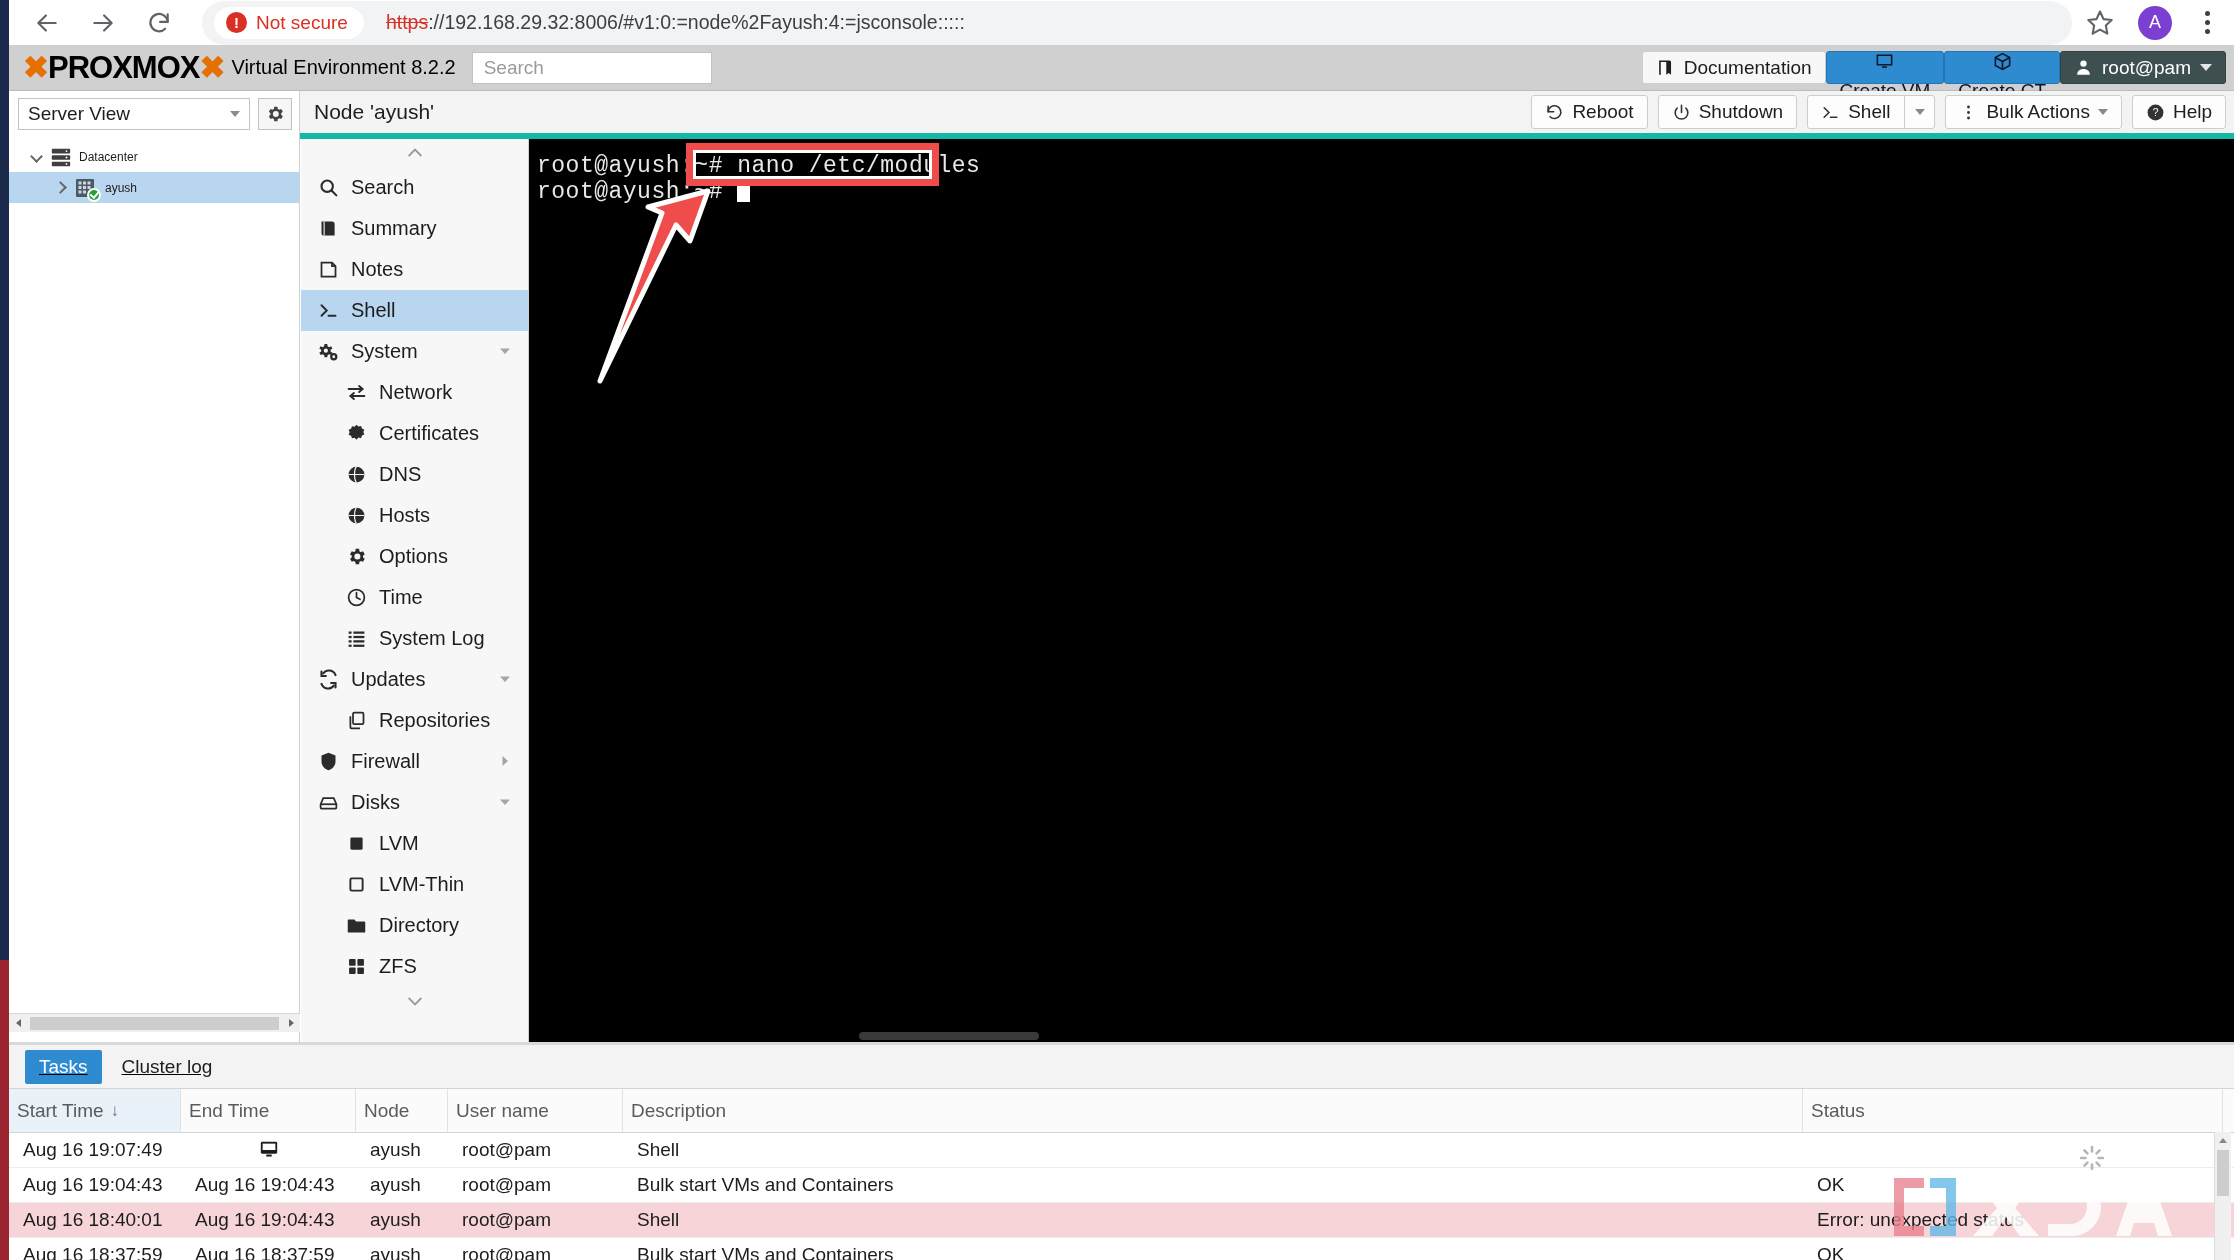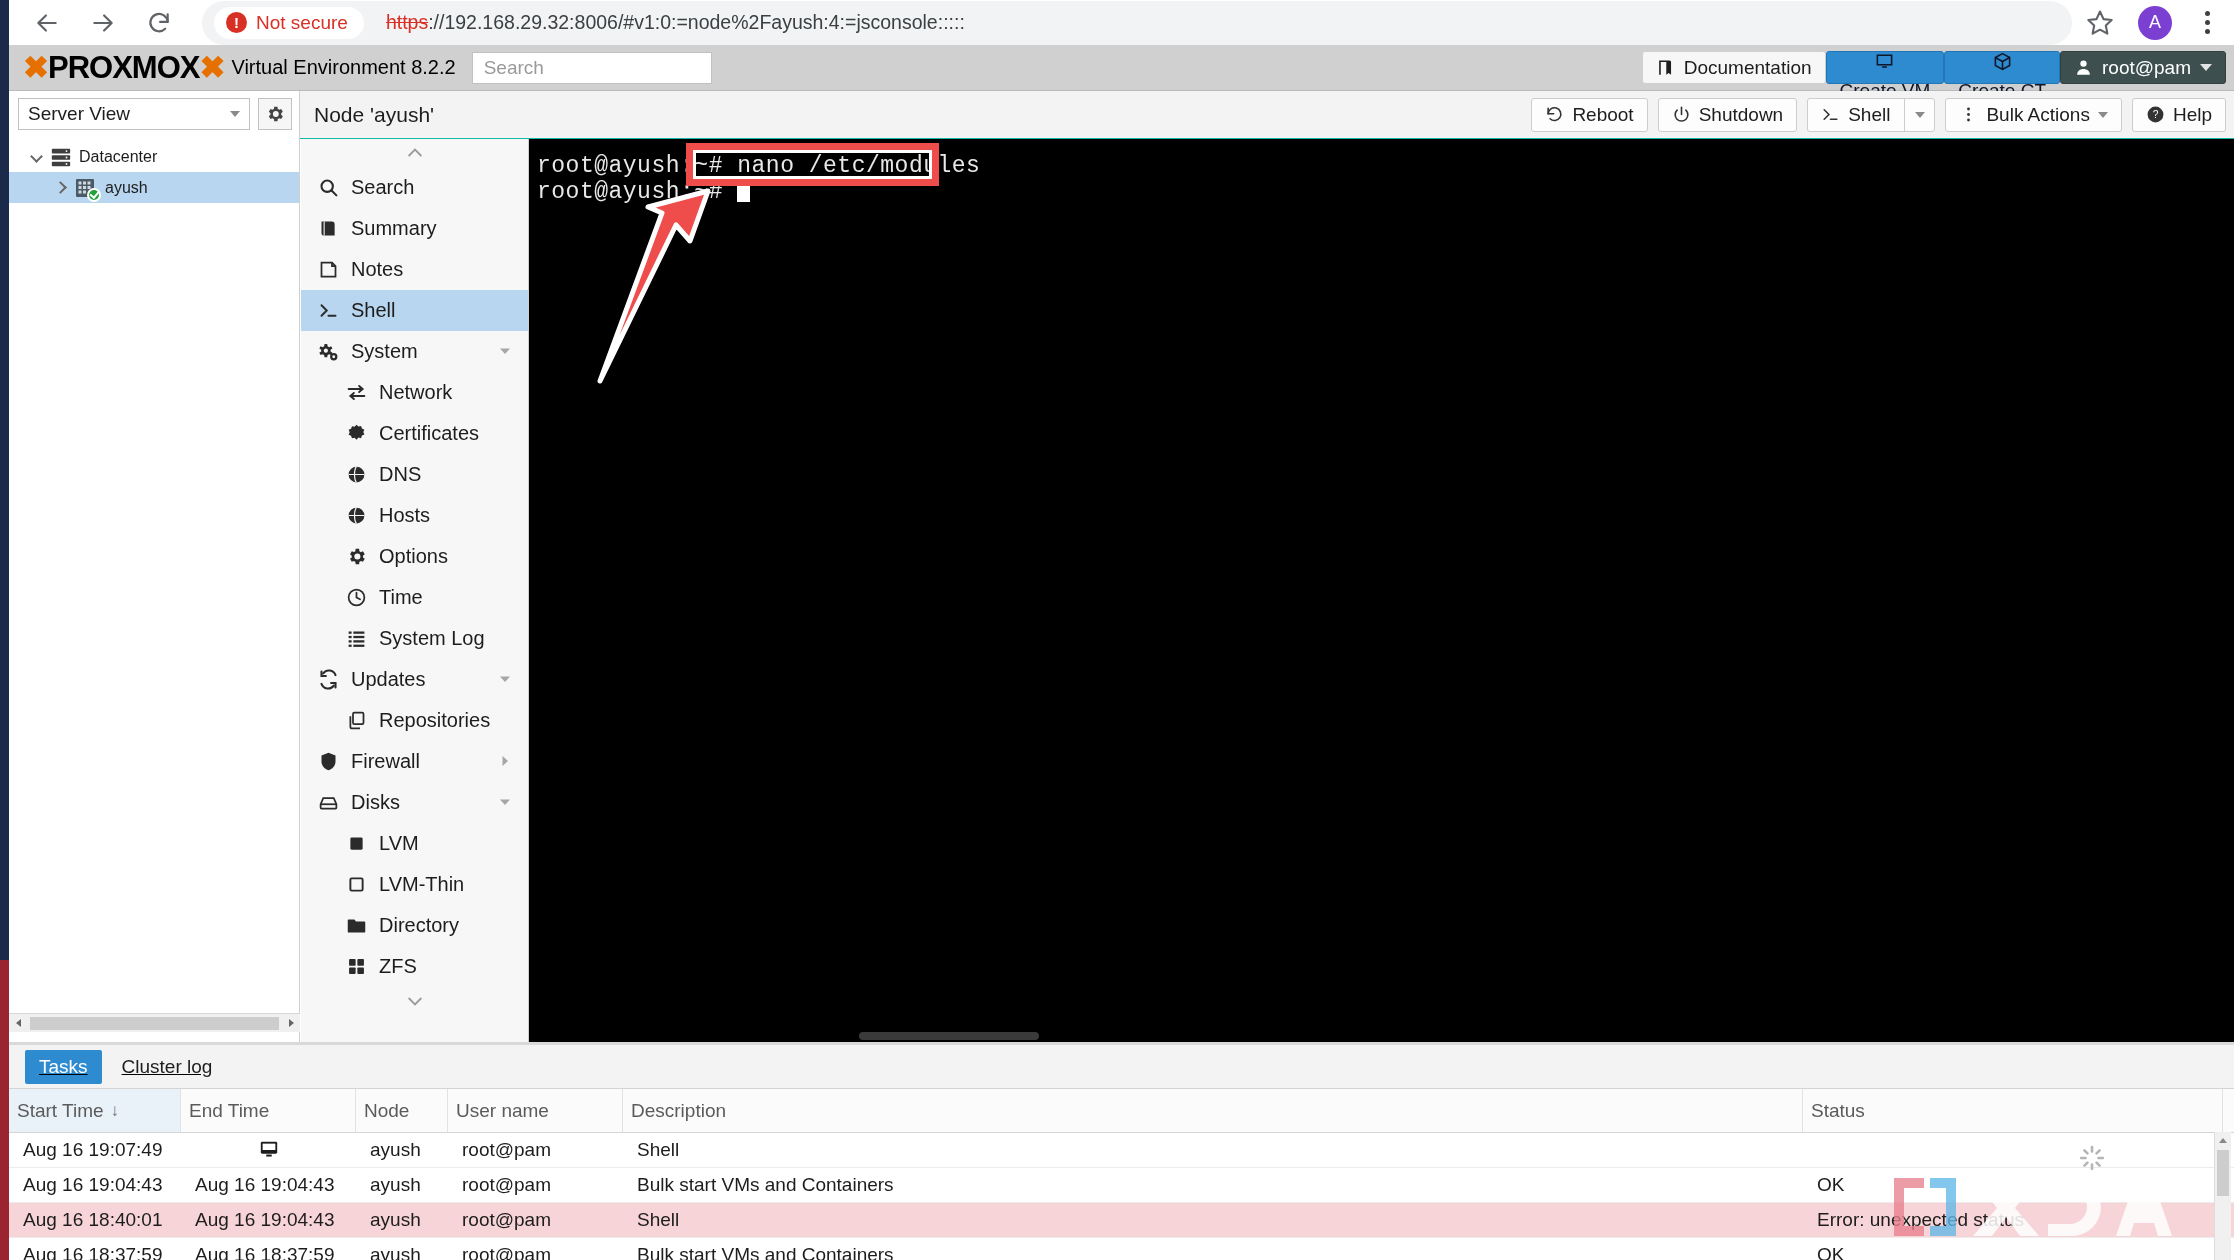--- a/index.html
+++ b/index.html
@@ -115,21 +115,21 @@
     width: 0; height: 0; border-left: 6px solid transparent;
     border-right: 6px solid transparent; border-top: 7px solid currentColor;
     opacity: .85;
   }
 
   
   .node-bar {
     position: absolute; top: 91px; left: 300px;
     width: 1940px; height: 48px;
     background: #f3f3f3;
-    border-bottom: 1px solid #14b8a6;
+    border-bottom: 6px solid #14b8a6;
     display: flex; align-items: center;
   }
   .node-title { font-size: 21px; color: #1d1d1d; margin-left: 14px; }
   .node-bar-right { margin-left: auto; display: flex; align-items: center; gap: 10px; margin-right: 14px; }
   .tbtn {
     height: 34px; display: flex; align-items: center; gap: 8px;
     padding: 0 13px; font-size: 19px; color: #1d1d1d;
     background: #fdfdfd; border: 1px solid #cdcdcd; border-radius: 3px;
     white-space: nowrap; cursor: pointer;
   }
@@ -159,21 +159,21 @@
     display: flex; align-items: center; padding: 0 9px;
     font-size: 19px; color: #1d1d1d;
   }
   .sv-select .caret-sm { margin-left: auto; }
   .gear-btn {
     width: 34px; height: 32px; border: 1px solid #c2c2c2; background: #f6f6f6;
     display: flex; align-items: center; justify-content: center;
   }
   .gear-btn svg { width: 20px; height: 20px; }
 
-  .tree { padding-top: 4px; font-size: 16px; color: #1d1d1d; }
+  .tree { padding-top: 4px; font-size: 12px; color: #1d1d1d; }
   .tree-node {
     display: flex; align-items: center; gap: 7px;
     height: 31px; padding-left: 20px; cursor: pointer;
   }
   .tree-node.child { padding-left: 44px; }
   .tree-node.sel { background: #b8d6f0; }
   .tw {
     width: 14px; height: 14px; display: flex; align-items: center; justify-content: center;
     color: #555; flex: none;
   }

